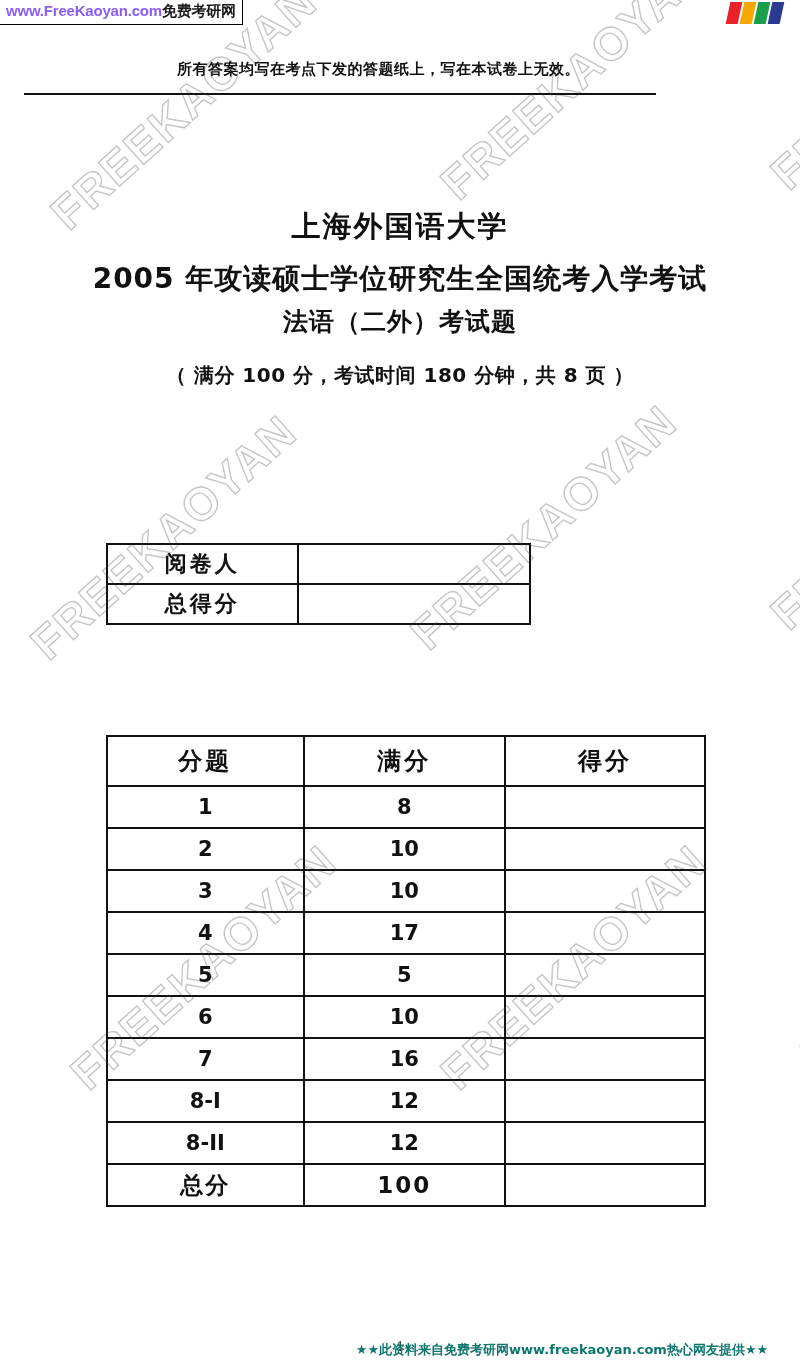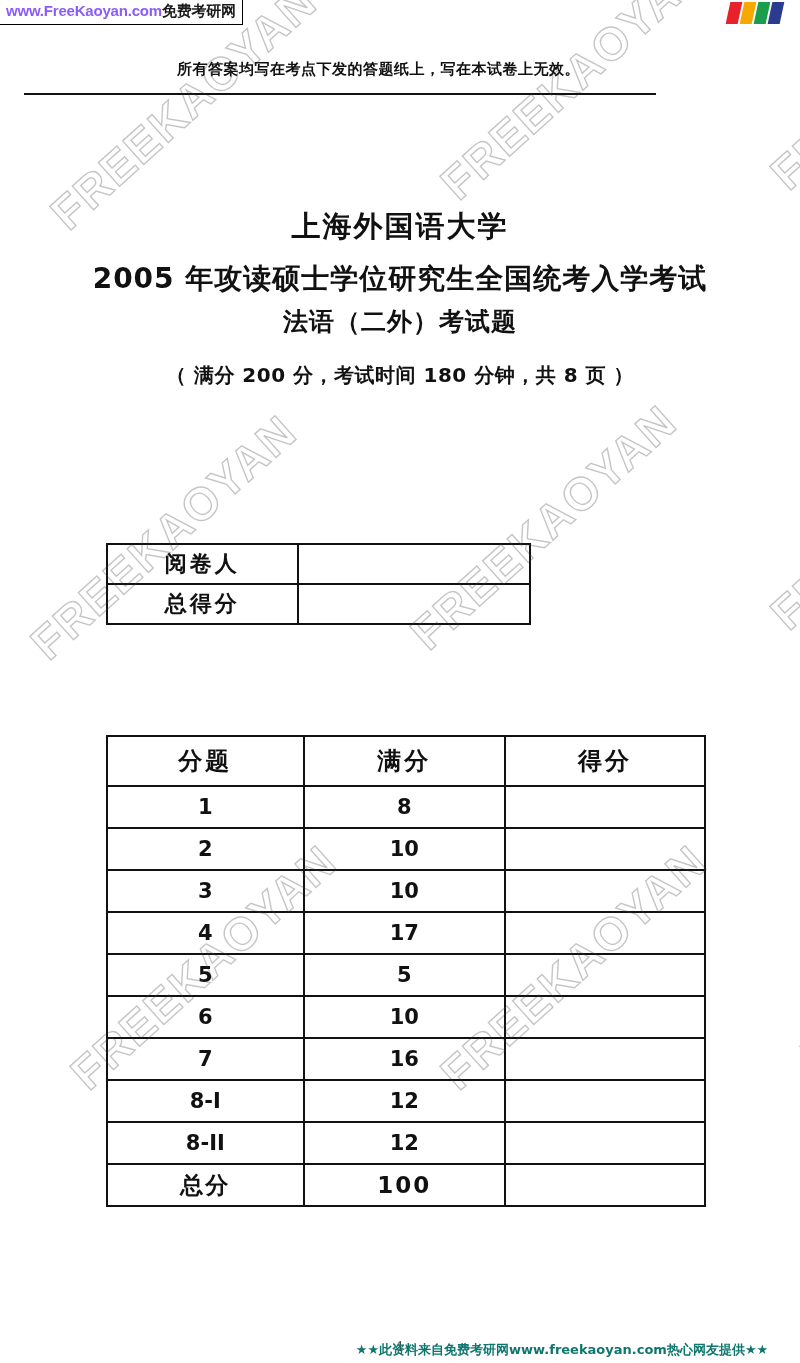--- a/index.html
+++ b/index.html
@@ -230,21 +230,21 @@
   </div>
 </div>
 
 <div class="notice">所有答案均写在考点下发的答题纸上，写在本试卷上无效。</div>
 <div class="notice-rule"></div>
 
 <div class="title-block">
   <div class="t-univ">上海外国语大学</div>
   <div class="t-exam">2005 年攻读硕士学位研究生全国统考入学考试</div>
   <div class="t-subject">法语（二外）考试题</div>
-  <div class="t-meta">（ 满分 200 分，考试时间 180 分钟，共 8 页 ）</div>
+  <div class="t-meta">（ 满分 100 分，考试时间 180 分钟，共 8 页 ）</div>
 </div>
 
 <table class="score-head">
   <tbody>
       <tr>
     <td class="lbl">阅卷人</td>
     <td class="val"></td>
   </tr>
   <tr>
     <td class="lbl">总得分</td>

